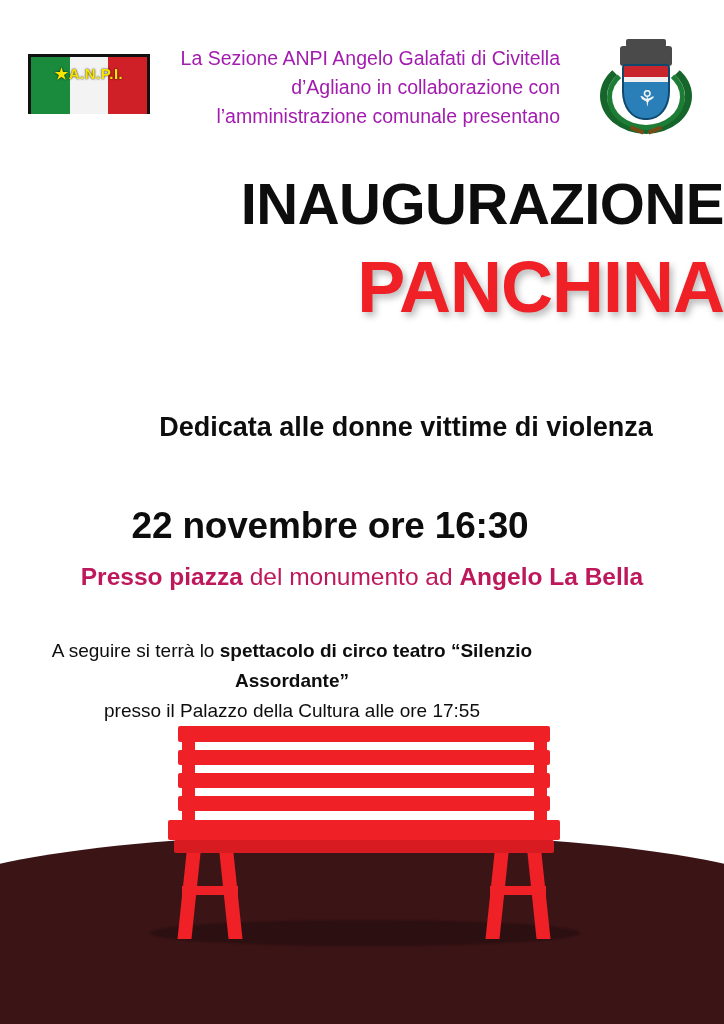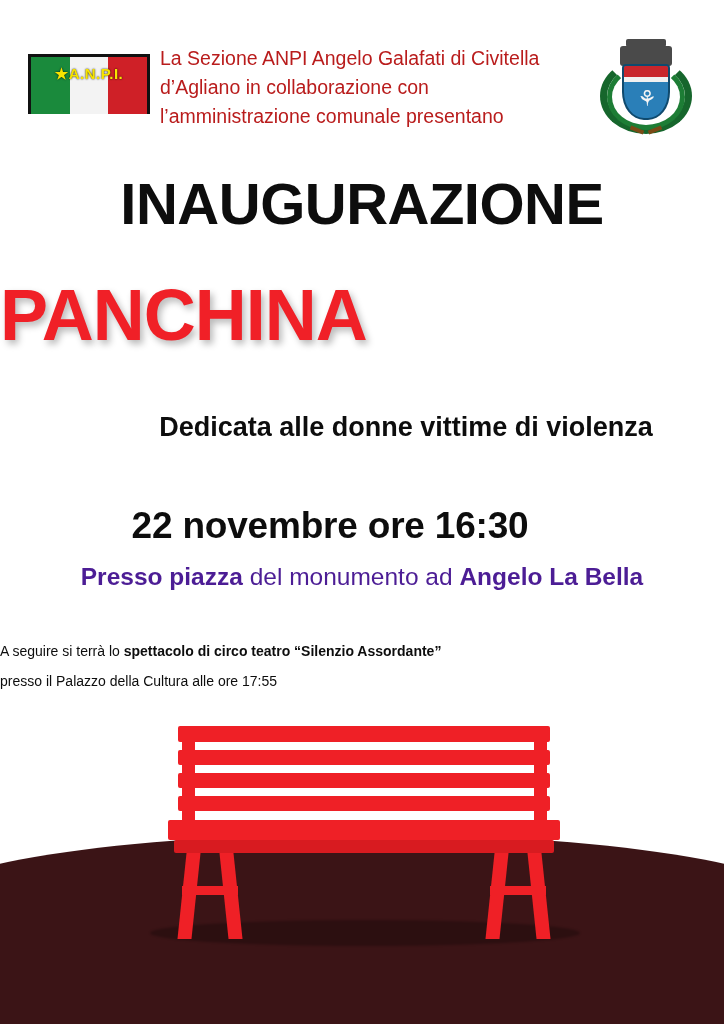--- a/index.html
+++ b/index.html
@@ -74,24 +74,24 @@
   .anpi-logo .tri i { flex: 1 1 auto; }
   .anpi-logo .tri i.g { background: #1a8a3c; }
   .anpi-logo .tri i.w { background: #f3f3f3; }
   .anpi-logo .tri i.r { background: #cf2027; }
 
   .header-text {
     position: absolute;
     left: 160px;
     top: 8px;
     width: 400px;
-    text-align: left;
+    text-align: right;
     font-size: 19.5px;
     line-height: 29px;
-    color: #b91c1c;
+    color: #a21caf;
     font-weight: 400;
   }
 
   .comune-crest {
     position: absolute;
     right: 28px;
     top: 0px;
     width: 100px;
     height: 110px;
   }
@@ -187,39 +187,38 @@
   }
   .wreath-stems:before { left: 0; transform: rotate(22deg); }
   .wreath-stems:after { right: 0; transform: rotate(-22deg); }
 
   
   .title-main {
     position: absolute;
     top: 170px;
     left: 0;
     width: 724px;
-    text-align: center;
+    text-align: right;
     font-size: 58px;
     font-weight: bold;
     letter-spacing: -0.5px;
     color: #0d0d0d;
   }
   .title-red {
     position: absolute;
     top: 248px;
     left: 0;
     width: 724px;
-    text-align: left;
+    text-align: right;
     font-size: 72px;
     font-weight: bold;
     line-height: 78px;
     color: #f02027;
     letter-spacing: -1px;
     text-shadow: 3px 4px 7px rgba(0,0,0,0.28);
-    margin-top: 28px;
   }
   .subtitle {
     position: absolute;
     top: 412px;
     left: 0;
     width: 724px;
     text-align: center;
     font-size: 27px;
     font-weight: bold;
     color: #0d0d0d;
@@ -237,32 +236,32 @@
     color: #0d0d0d;
     letter-spacing: -0.2px;
   }
   .place-line {
     position: absolute;
     top: 563px;
     left: 0;
     width: 724px;
     text-align: center;
     font-size: 24.5px;
-    color: #4c1d95;
+    color: #be185d;
     font-weight: 400;
   }
   .place-line b { font-weight: bold; }
 
   .after-line {
     position: absolute;
     top: 636px;
     left: 0;
     width: 584px;
-    text-align: left;
-    font-size: 14px;
+    text-align: center;
+    font-size: 19px;
     color: #0d0d0d;
     line-height: 30px;
   }
   .after-line b { font-weight: bold; }
 
   
   .ground {
     position: absolute;
     left: -80px;
     bottom: -40px;

